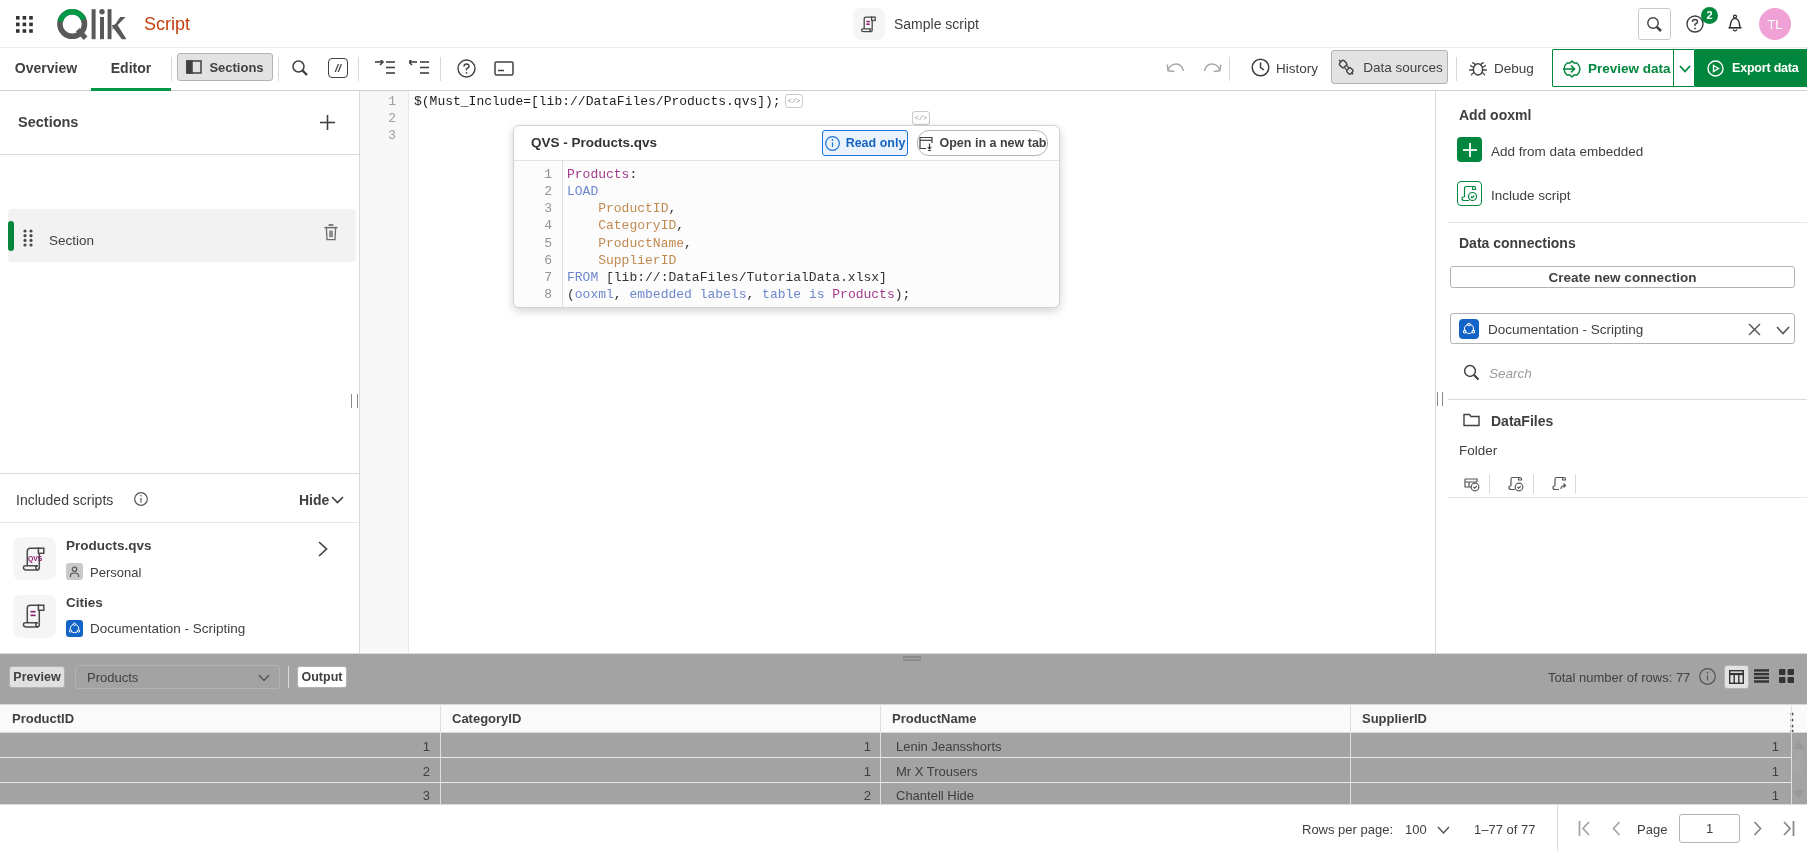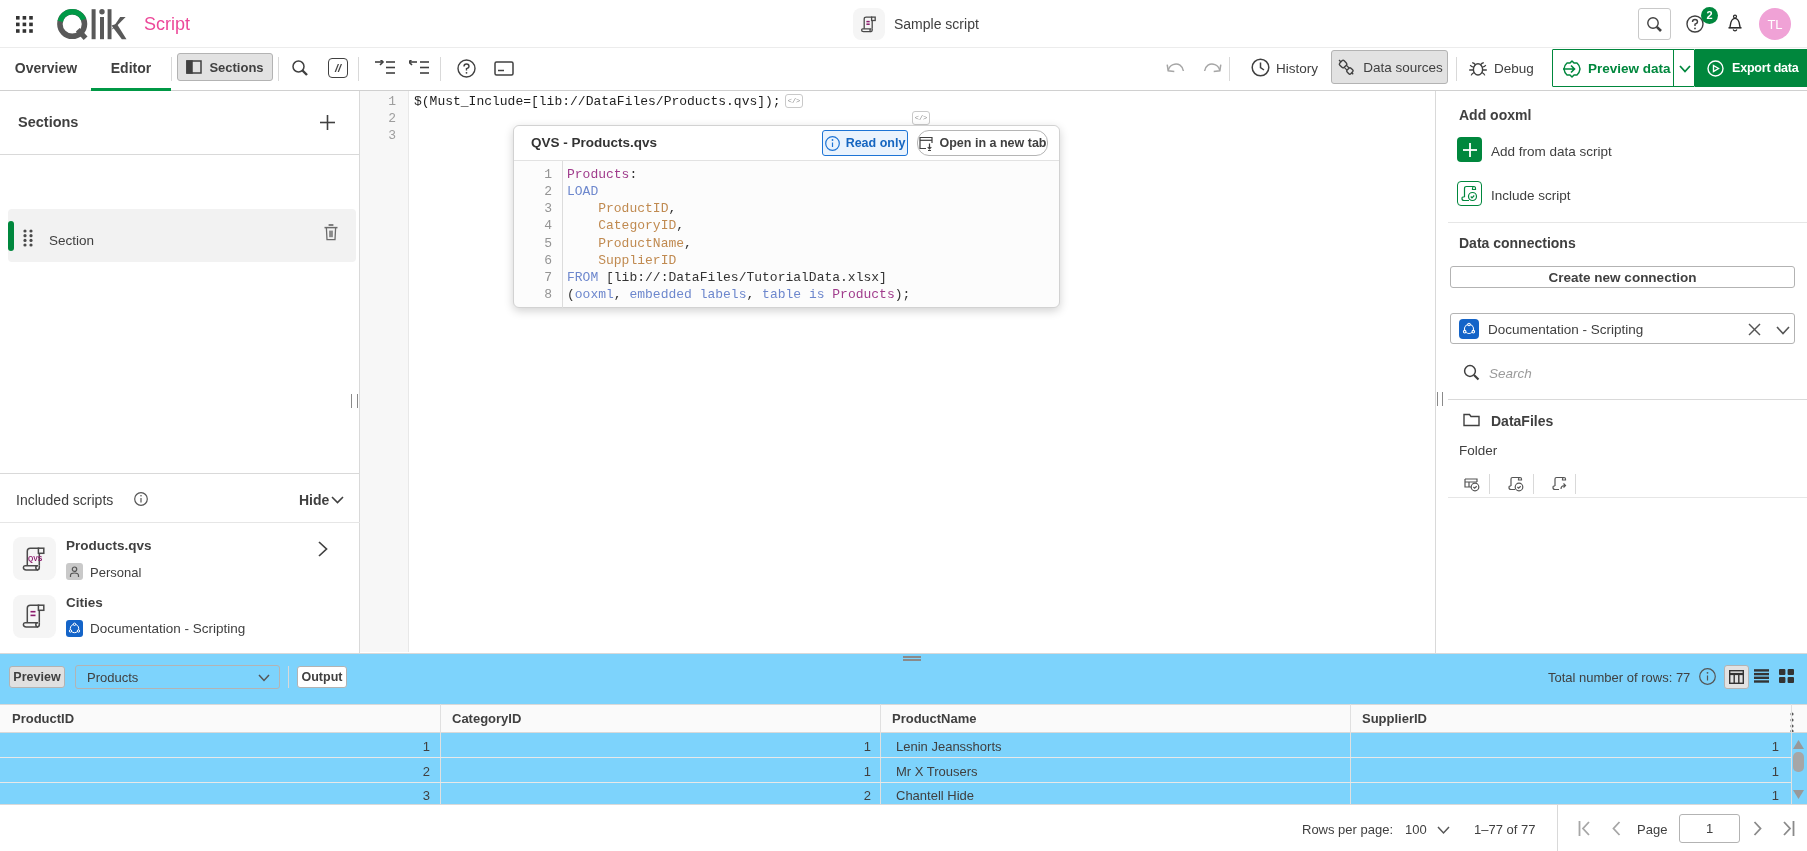--- a/index.html
+++ b/index.html
@@ -32,21 +32,21 @@
 #popuphead { position:absolute; left:0; top:0; width:100%; height:35px; border-bottom:1px solid #e2e2e2; background:#fff; border-radius:6px 6px 0 0; }
 .pline { position:absolute; left:53px; font-size:13px; font-family:"Liberation Mono", monospace; white-space:pre; color:#333; }
 .pnum { position:absolute; font-size:13px; font-family:"Liberation Mono", monospace; color:#949494; right:507px; }
 .kw { color:#6d87cd; } .fld { color:#c08a50; } .tbl { color:#a03c8c; }
 
 
 #rightpanel { position:absolute; left:1435px; top:91px; width:372px; height:562px; background:#fff; border-left:1px solid #d9d9d9; }
 .h15 { font-size:14px; font-weight:700; color:#404040; }
 
 
-#bottom { position:absolute; left:0; top:653px; width:1807px; height:198px; background:#7dd3fc; border-top:1px solid #d9d9d9; }
+#bottom { position:absolute; left:0; top:653px; width:1807px; height:198px; background:#a3a3a3; border-top:1px solid #d9d9d9; }
 .btn { display:flex; align-items:center; justify-content:center; border:1px solid #b3b3b3; border-radius:3px; background:#fff; font-size:12.5px; font-weight:600; color:#404040; white-space:nowrap; }
 .cell { position:absolute; font-size:13px; color:#404040; }
 </style>
 </head>
 <body>
 
 <div id="topbar">
   <svg class="abs" style="left:16px;top:16px" width="17" height="17" viewBox="0 0 17 17" fill="#333">
     <rect x="0" y="0" width="3.6" height="3.6"></rect>
       <rect x="6.6" y="0" width="3.6" height="3.6"></rect>
@@ -63,21 +63,21 @@
     <circle cx="15.2" cy="16" r="12.3" fill="none" stroke="#595959" stroke-width="5.5"></circle>
     <path d="M 3.18 13.36 A 12.3 12.3 0 0 1 26.62 11.43" fill="none" stroke="#009a47" stroke-width="5.5"></path>
     <line x1="20.8" y1="21.8" x2="28.6" y2="30.2" stroke="#595959" stroke-width="5.2"></line>
     <rect x="34.6" y="1.2" width="4" height="30" fill="#595959"></rect>
     <rect x="43" y="9" width="4" height="22.2" fill="#595959"></rect>
     <circle cx="45" cy="3.7" r="2.7" fill="#595959"></circle>
     <rect x="50.6" y="1.2" width="3.9" height="30" fill="#595959"></rect>
     <path d="M 63.2 9 L 68.6 9 L 58.5 19.2 L 54.5 21.8 Z" fill="#595959"></path>
     <path d="M 54.5 17.5 L 59.8 15.8 L 69.5 31.2 L 64.8 31.2 Z" fill="#595959"></path>
   </svg>
-  <div class="abs" style="left:144px;top:14px;font-size:18px;color:#ec4899">Script</div>
+  <div class="abs" style="left:144px;top:14px;font-size:18px;color:#c2410c">Script</div>
 
   <div class="abs" style="left:853px;top:8px;width:32px;height:32px;background:#f5f5f5;border-radius:8px"></div>
   <svg class="abs" style="left:860px;top:15px" width="18" height="18" viewBox="0 0 18 18" fill="none" stroke="#4a4a4a" stroke-width="1.3">
     <path d="M4.2 13.8 V4 Q4.2 2.1 6.2 2.1 H12.2"></path>
     <rect x="11.6" y="2.1" width="3.6" height="3.4"></rect>
     <path d="M12.2 5.5 V13.8"></path>
     <path d="M4.2 13.8 H2.7 Q1.6 13.8 1.6 15 Q1.6 16.6 3.5 16.6 H11.3 Q9.9 16.6 9.9 15.1 Q9.9 13.8 11.4 13.8 H4.2"></path>
     <path d="M12.2 13.8 V15.2 Q12.2 16.6 10.6 16.6"></path>
     <line x1="6.4" y1="6.6" x2="9.7" y2="6.6" stroke="#8a1a6c" stroke-width="1.5"></line>
     <line x1="6.4" y1="9.2" x2="9.7" y2="9.2" stroke="#8a1a6c" stroke-width="1.5"></line>
@@ -343,21 +343,21 @@
 </div>
 
 <div id="rightpanel">
   <div class="abs h15" style="left:23px;top:16px">Add ooxml</div>
   <div class="abs" style="left:21px;top:46px;width:25px;height:25px;background:#00873d;border-radius:4px">
     <svg style="margin:5.5px" width="14" height="14" viewBox="0 0 14 14" stroke="#fff" stroke-width="1.8">
       <line x1="7" y1="0" x2="7" y2="14"></line>
         <line x1="0" y1="7" x2="14" y2="7"></line>
     </svg>
   </div>
-  <div class="abs" style="left:55px;top:53px;font-size:13.5px">Add from data script</div>
+  <div class="abs" style="left:55px;top:53px;font-size:13.5px">Add from data embedded</div>
   <div class="abs" style="left:21px;top:90px;width:25px;height:25px;border:1px solid #00873d;border-radius:4px;background:#fff">
     <svg style="margin:3px" width="17" height="17" viewBox="0 0 17 17" fill="none" stroke="#00873d" stroke-width="1.2">
       <path d="M3.5 12 V3.5 Q3.5 1.5 5.5 1.5 H13 Q11.5 1.5 11.5 3.5 V4.5 H14.5 V3.5 Q14.5 1.5 13 1.5"></path>
       <path d="M3.5 12 H2 Q1 12 1 13.5 Q1 15.5 3 15.5 H8"></path>
       <circle cx="11.5" cy="11.5" r="4"></circle>
         <path d="M9.8 11.5 L11 12.8 L13.2 10.5"></path>
     </svg>
   </div>
   <div class="abs" style="left:55px;top:97px;font-size:13.5px">Include script</div>
   <div class="abs" style="left:12px;top:131px;width:360px;height:1px;background:#e6e6e6"></div>

